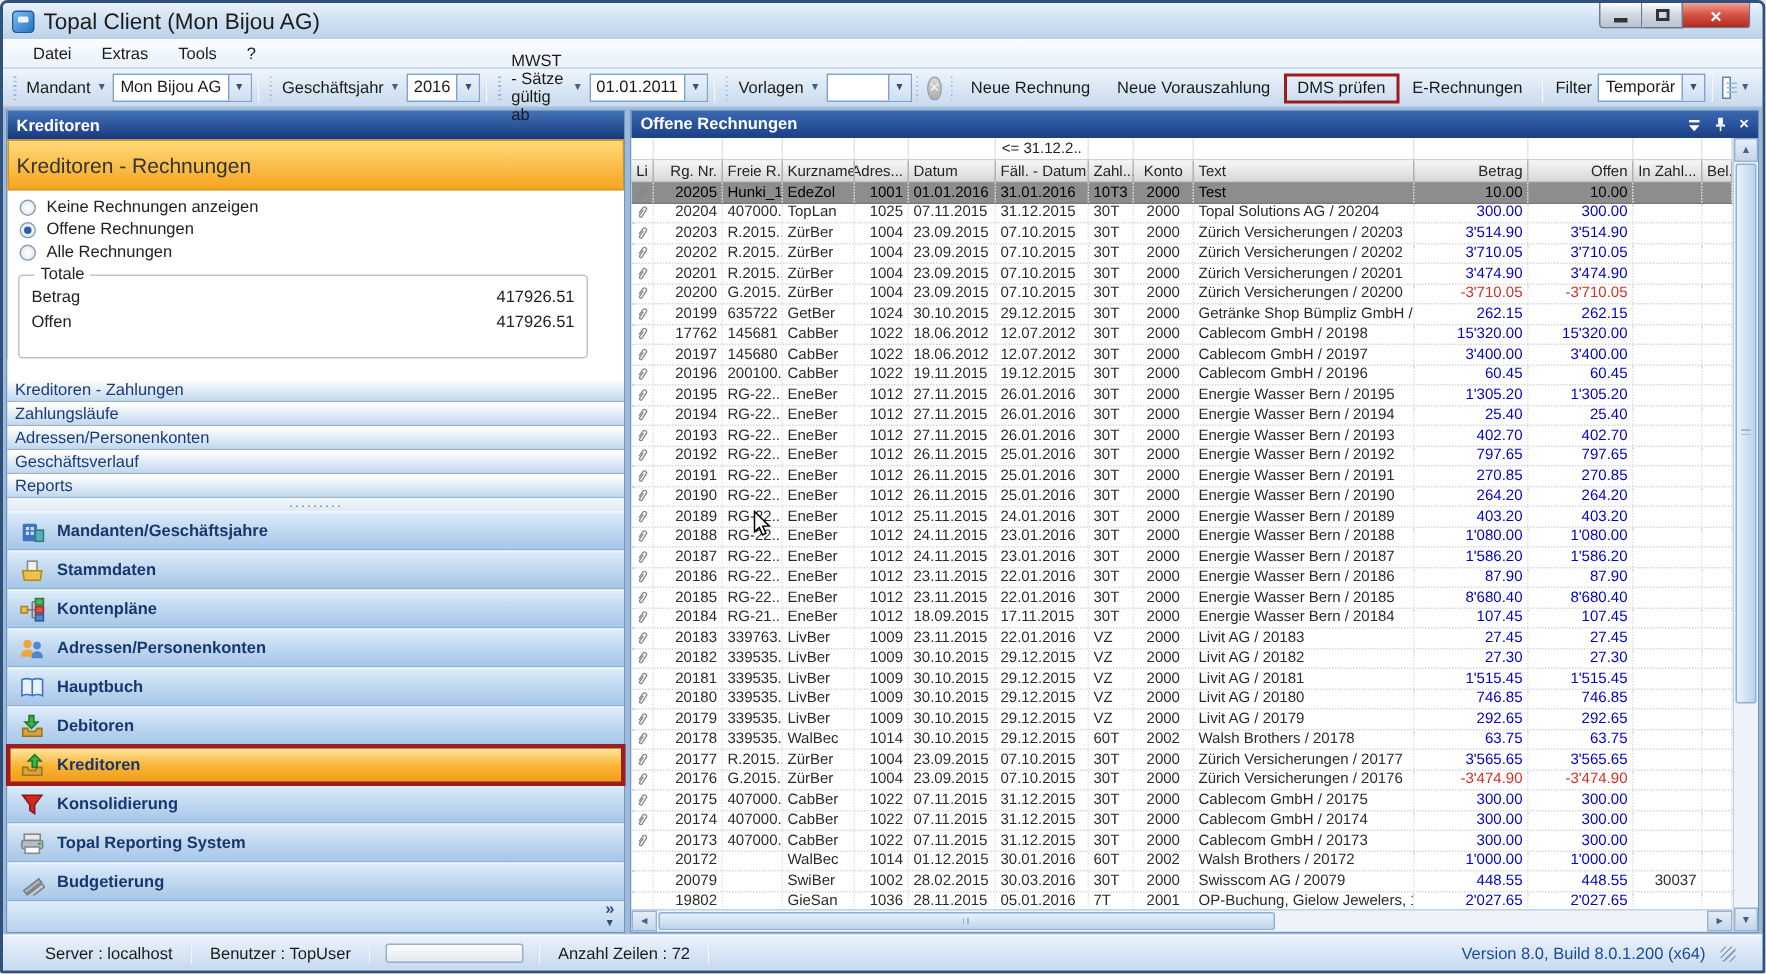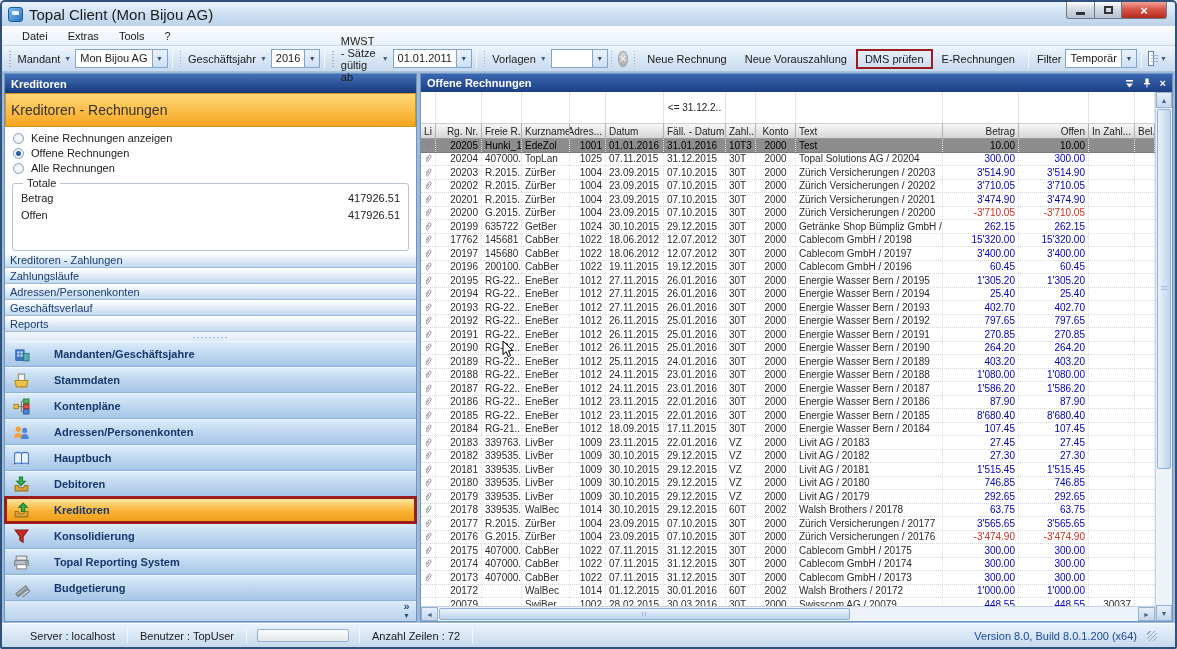--- a/index.html
+++ b/index.html
@@ -59,52 +59,52 @@
   .sidebar { width:413px; background:#fff; border:1px solid #6f96c2; display:flex; flex-direction:column; }
   .side-title { height:19px; background:linear-gradient(#4472b8,#16387c); color:#fff; font-weight:bold;
                 font-size:11px; display:flex; align-items:center; padding-left:6px; }
   .section-orange { height:34px; background:linear-gradient(#ffd979,#f6a51f); border:1px solid #d7921a;
                 font-size:14px; color:#333; display:flex; align-items:center; padding-left:5px; }
   .radio-row { display:flex; align-items:center; gap:7px; padding:2px 0 1px 8px; font-size:11px; color:#222; height:15px; }
   .radio { width:11px; height:11px; border-radius:50%; border:1px solid #8aa0b8;
            background:radial-gradient(#fff,#dce4ec); position:relative; flex:none; }
   .radio.checked:after { content:""; position:absolute; left:2px; top:2px; width:5px; height:5px;
            border-radius:50%; background:#2b5fae; }
-  .totals-box { margin:8px 7px 0 7px; height:68px; border:1px solid #b9c4d1; border-radius:3px; position:relative;
+  .totals-box { margin:8px 24px 0 7px; height:56px; border:1px solid #b9c4d1; border-radius:3px; position:relative;
                 padding:8px 8px 0 8px; font-size:11px; color:#222; }
   .totals-label { position:absolute; top:-7px; left:10px; background:#fff; padding:0 4px; font-size:11px; }
   .totals-row { display:flex; justify-content:space-between; margin-bottom:5px; }
   .side-filler { flex:1; background:#fff; }
   .side-section { height:16px; background:linear-gradient(#ffffff,#c2d8ee); border-top:1px solid #fff;
                 border-bottom:1px solid #9cbad8; font-size:11px; color:#1b3c78; display:flex;
                 align-items:center; padding-left:5px; }
   .splitter-dots { height:9px; display:flex; align-items:center; justify-content:center;
                 color:#50709a; font-size:9px; letter-spacing:1px; line-height:4px;
                 background:linear-gradient(#f2f7fc,#dfeaf5); overflow:hidden; }
-  .nav-item { height:26px; display:flex; align-items:center; gap:24px; padding-left:8px;
+  .nav-item { height:26px; display:flex; align-items:center; gap:8px; padding-left:8px;
               font-size:11px; font-weight:bold; color:#16386e;
               background:linear-gradient(#ddecfa,#c2d9f0 45%,#a7c6e8); border-top:1px solid #eef6fd;
               border-bottom:1px solid #8db2d8; }
   .nav-item.active { background:linear-gradient(#ffe9a4,#f9b233 55%,#f09c18); border-bottom-color:#cf8a10; }
   .nav-item.red-outline { outline:3px solid #9c1d1d; outline-offset:-2px; }
   .nav-icon { width:17px; height:17px; flex:none; }
   .side-bottom { height:20px; background:linear-gradient(#ddecfa,#b9d2ec); display:flex; align-items:center;
                  justify-content:flex-end; padding-right:6px; color:#2a4e80; font-size:11px; font-weight:bold; }
   .side-bottom .chev { line-height:8px; text-align:center; }
   
   .panel { flex:1; min-width:0; background:#fff; border:1px solid #6f96c2; display:flex; flex-direction:column; }
   .panel-title { height:18px; background:linear-gradient(#3a68b0,#1c3f85); color:#fff; font-size:11px;
                  font-weight:bold; display:flex; align-items:center; padding:0 6px; }
   .panel-title .spacer { flex:1; }
   .pt-icon { margin-left:9px; color:#fff; font-size:9px; line-height:1; display:flex; align-items:center; }
   .panel-body { flex:1; display:flex; min-height:0; }
   .table-area { flex:1; min-width:0; display:flex; flex-direction:column; }
   .grid-row { display:grid;
       grid-template-columns:15px 46px 40px 48px 36px 58px 62px 30px 40px minmax(0,1fr) 76px 70px 46px 20px; }
-  .filter-row { height:32px; background:#fff; border-bottom:1px solid #c8d0da; flex:none; }
+  .filter-row { height:15px; background:#fff; border-bottom:1px solid #c8d0da; flex:none; }
   .filter-row .fc { border-right:1px solid #e2e6ec; font-size:10px; color:#222;
       display:flex; align-items:center; justify-content:center; overflow:hidden; white-space:nowrap; }
   .thead { height:15px; background:linear-gradient(#f7f7f7,#d6d6d6); border-bottom:1px solid #9a9a9a; flex:none; }
   .thead .th { font-size:10px; color:#222; padding:0 3px; border-right:1px solid #b2b2b2;
       display:flex; align-items:center; overflow:hidden; white-space:nowrap; }
   .rows { flex:1; overflow:hidden; background:#fff; position:relative; }
   .tr { height:13.5px; border-bottom:1px dotted #d4d8dd; }
   .tr .td { font-size:10px; color:#2a2a2a; padding:0 3px; border-right:1px dotted #e0e3e8;
       display:flex; align-items:center; overflow:hidden; white-space:nowrap; }
   .tr .td.num { color:#0000bf; }

